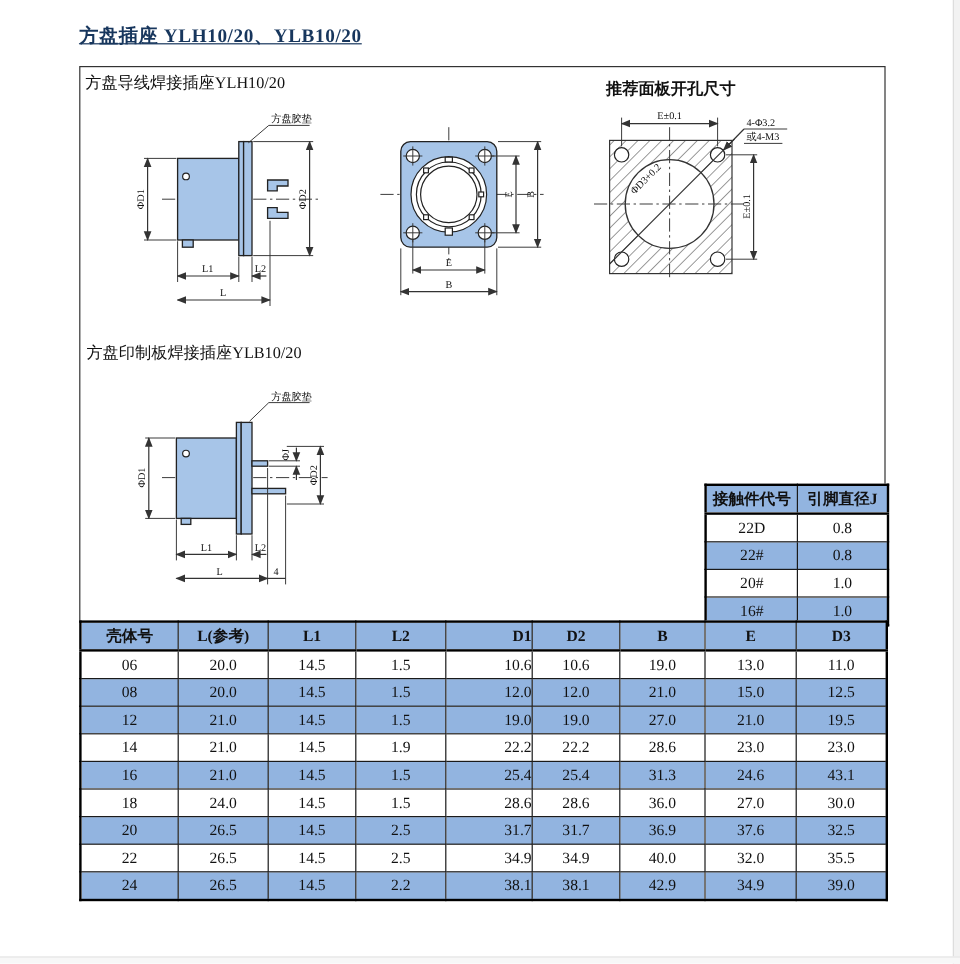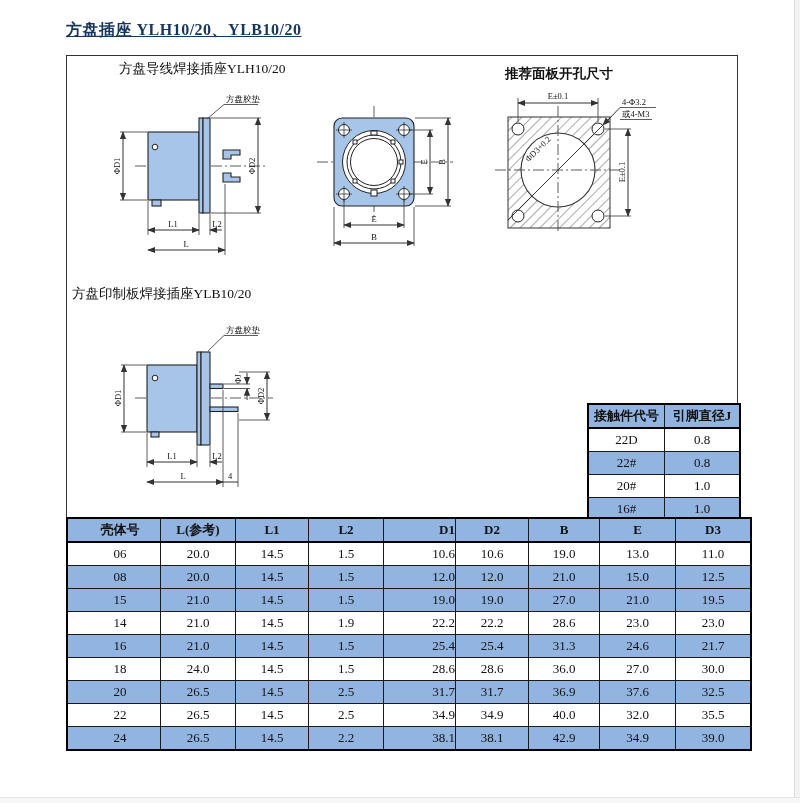--- a/index.html
+++ b/index.html
@@ -4,29 +4,29 @@
 <style>
   :root{ --blue:#92b4e0; --fill:#a7c5e8; --navy:#17365d; }
   html,body{margin:0;padding:0;}
   body{width:800px;height:803px;position:relative;background:#fff;
        font-family:"Liberation Serif","DejaVu Serif",serif;overflow:hidden;}
   .page-edge-r{position:absolute;right:0;top:0;width:5px;height:100%;background:#f2f2f2;border-left:1px solid #ddd;}
   .page-edge-b{position:absolute;left:0;bottom:0;width:100%;height:5px;background:#f7f7f7;border-top:1px solid #e5e5e5;}
   .title{position:absolute;left:66px;top:20px;font-size:16px;font-weight:bold;color:var(--navy);letter-spacing:.5px;text-decoration:underline;}
   .main-box{position:absolute;left:66px;top:55px;width:670px;height:462px;border:1px solid #333;}
   .sec-label{position:absolute;font-size:13.5px;color:#111;white-space:nowrap;}
-  #ylh-label{left:71px;top:60px;margin-left:48px;}
+  #ylh-label{left:71px;top:60px;}
   #cutout-title{left:505px;top:65px;font-weight:bold;}
   #ylb-label{left:72px;top:285px;}
   table{border-collapse:collapse;position:absolute;table-layout:fixed;background:#fff;}
   th,td{border:1px solid #1a1a1a;text-align:center;vertical-align:middle;font-size:13px;color:#111;padding:0;height:22px;font-weight:normal;overflow:hidden;}
   th{background:var(--blue);font-weight:bold;height:22px;border-bottom:2px solid #000;}
   tr.alt td{background:var(--blue);font-family:Liberation Serif, serif;}
   .dim-table{left:66px;top:517px;width:671px;border:2px solid #000;}
-  .dim-table th:nth-child(1),.dim-table td:nth-child(1){width:80px;padding-left:12px;}
+  .dim-table th:nth-child(1),.dim-table td:nth-child(1){width:80px;}
   .dim-table th:nth-child(2),.dim-table td:nth-child(2){width:74px;}
   .dim-table th:nth-child(3),.dim-table td:nth-child(3){width:72px;}
   .dim-table th:nth-child(4),.dim-table td:nth-child(4){width:74px;}
   .dim-table th:nth-child(5),.dim-table td:nth-child(5){width:71px;text-align:right;}
   .dim-table th:nth-child(6),.dim-table td:nth-child(6){width:72px;margin-top:24px;}
   .dim-table th:nth-child(7),.dim-table td:nth-child(7){width:70px;}
   .dim-table th:nth-child(8),.dim-table td:nth-child(8){width:75px;}
   .dim-table th:nth-child(9),.dim-table td:nth-child(9){width:74px;}
   .contact-table{left:587px;top:403px;width:150px;border:2px solid #000;}
   .contact-table th:nth-child(1),.contact-table td:nth-child(1){width:75px;}
@@ -278,21 +278,21 @@
         <td>20.0</td>
         <td>14.5</td>
         <td>1.5</td>
         <td>12.0</td>
         <td>12.0</td>
         <td>21.0</td>
         <td>15.0</td>
         <td>12.5</td>
       </tr>
       <tr class="alt">
-        <td>15</td>
+        <td>12</td>
         <td>21.0</td>
         <td>14.5</td>
         <td>1.5</td>
         <td>19.0</td>
         <td>19.0</td>
         <td>27.0</td>
         <td>21.0</td>
         <td>19.5</td>
       </tr>
       <tr>
@@ -308,21 +308,21 @@
       </tr>
       <tr class="alt">
         <td>16</td>
         <td>21.0</td>
         <td>14.5</td>
         <td>1.5</td>
         <td>25.4</td>
         <td>25.4</td>
         <td>31.3</td>
         <td>24.6</td>
-        <td>21.7</td>
+        <td>43.1</td>
       </tr>
       <tr>
         <td>18</td>
         <td>24.0</td>
         <td>14.5</td>
         <td>1.5</td>
         <td>28.6</td>
         <td>28.6</td>
         <td>36.0</td>
         <td>27.0</td>

